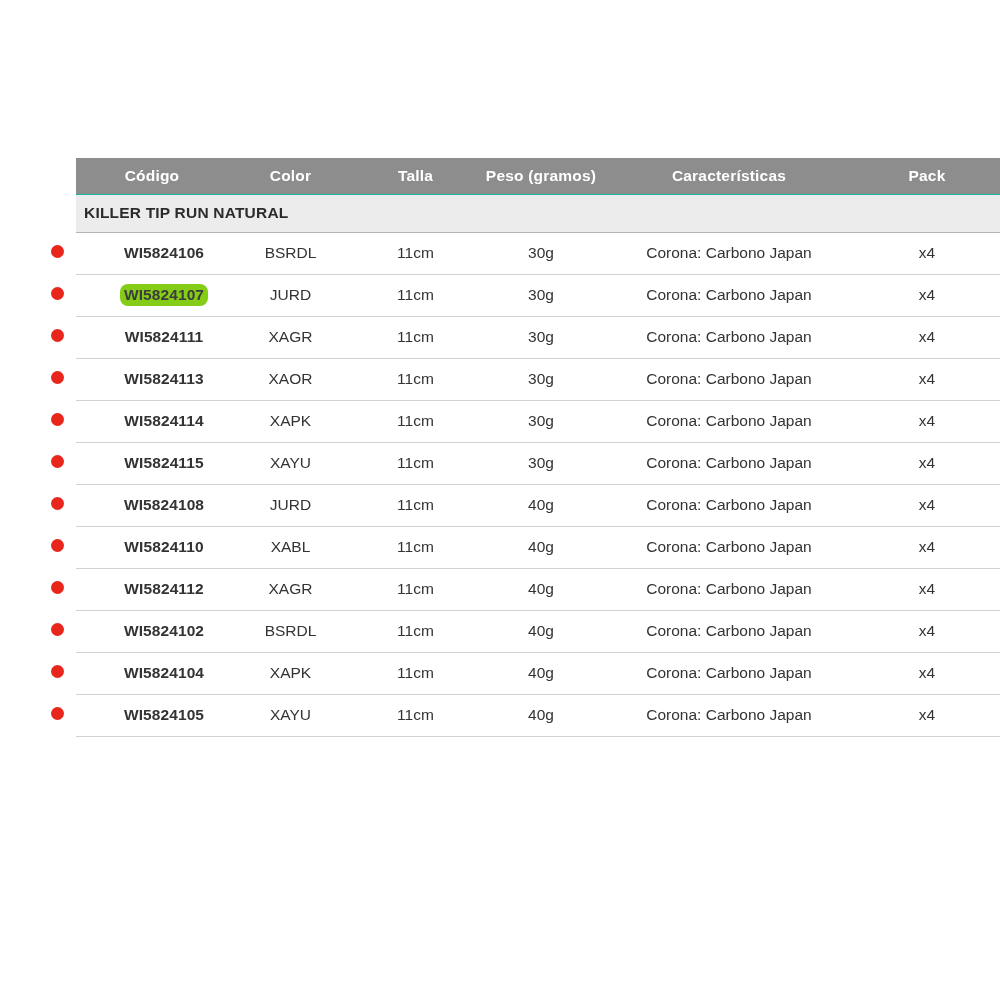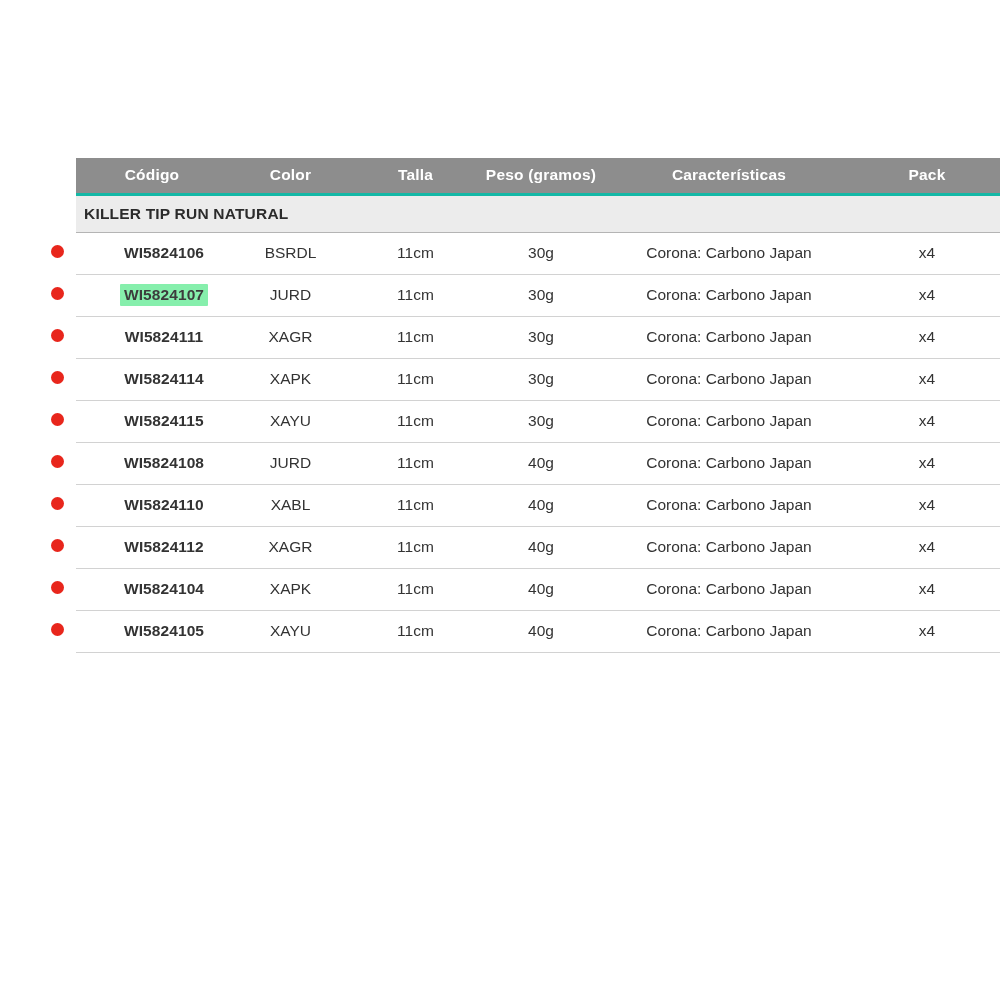--- a/index.html
+++ b/index.html
@@ -56,21 +56,21 @@
 
   thead th.th-dot { background: #ffffff; }
 
   tr.group-row {
     background: #ececec;
     height: 38px;
   }
 
   tr.group-row td {
     border-bottom: 1px solid #b4b4b4;
-    border-top: 3px solid #14b8a6;
+    border-top: 1px solid #14b8a6;
   }
 
   tr.group-row td.group-dot {
     background: #ffffff;
     border-top: none;
     border-bottom: none;
   }
 
   td.group-label {
     font-size: 15.5px;
@@ -111,23 +111,23 @@
     letter-spacing: 0.1px;
   }
 
   td.cell-code .code-text {
     display: inline-block;
     padding: 2px 4px;
     margin-left: 24px;
   }
 
   td.cell-code.selected .code-text {
-    background: #86efac;
+    background: #84cc16;
     color: #3c3c3c;
-    border-radius: 1px;
+    border-radius: 8px;
   }
 
   td.cell-color,
   td.cell-size,
   td.cell-weight,
   td.cell-feat,
   td.cell-pack {
     color: #333333;
   }
 </style>
@@ -184,20 +184,29 @@
             <td class="cell-dot"><span class="dot"></span></td>
             <td class="cell-code"><span class="code-text">WI5824111</span></td>
             <td class="cell-color">XAGR</td>
             <td class="cell-size">11cm</td>
             <td class="cell-weight">30g</td>
             <td class="cell-feat">Corona: Carbono Japan</td>
             <td class="cell-pack">x4</td>
           </tr>
           <tr class="data-row">
             <td class="cell-dot"><span class="dot"></span></td>
+            <td class="cell-code"><span class="code-text">WI5824113</span></td>
+            <td class="cell-color">XAOR</td>
+            <td class="cell-size">11cm</td>
+            <td class="cell-weight">30g</td>
+            <td class="cell-feat">Corona: Carbono Japan</td>
+            <td class="cell-pack">x4</td>
+          </tr>
+          <tr class="data-row">
+            <td class="cell-dot"><span class="dot"></span></td>
             <td class="cell-code"><span class="code-text">WI5824114</span></td>
             <td class="cell-color">XAPK</td>
             <td class="cell-size">11cm</td>
             <td class="cell-weight">30g</td>
             <td class="cell-feat">Corona: Carbono Japan</td>
             <td class="cell-pack">x4</td>
           </tr>
           <tr class="data-row">
             <td class="cell-dot"><span class="dot"></span></td>
             <td class="cell-code"><span class="code-text">WI5824115</span></td>
@@ -222,20 +231,29 @@
             <td class="cell-color">XABL</td>
             <td class="cell-size">11cm</td>
             <td class="cell-weight">40g</td>
             <td class="cell-feat">Corona: Carbono Japan</td>
             <td class="cell-pack">x4</td>
           </tr>
           <tr class="data-row">
             <td class="cell-dot"><span class="dot"></span></td>
             <td class="cell-code"><span class="code-text">WI5824112</span></td>
             <td class="cell-color">XAGR</td>
+            <td class="cell-size">11cm</td>
+            <td class="cell-weight">40g</td>
+            <td class="cell-feat">Corona: Carbono Japan</td>
+            <td class="cell-pack">x4</td>
+          </tr>
+          <tr class="data-row">
+            <td class="cell-dot"><span class="dot"></span></td>
+            <td class="cell-code"><span class="code-text">WI5824102</span></td>
+            <td class="cell-color">BSRDL</td>
             <td class="cell-size">11cm</td>
             <td class="cell-weight">40g</td>
             <td class="cell-feat">Corona: Carbono Japan</td>
             <td class="cell-pack">x4</td>
           </tr>
           <tr class="data-row">
             <td class="cell-dot"><span class="dot"></span></td>
             <td class="cell-code"><span class="code-text">WI5824104</span></td>
             <td class="cell-color">XAPK</td>
             <td class="cell-size">11cm</td>

